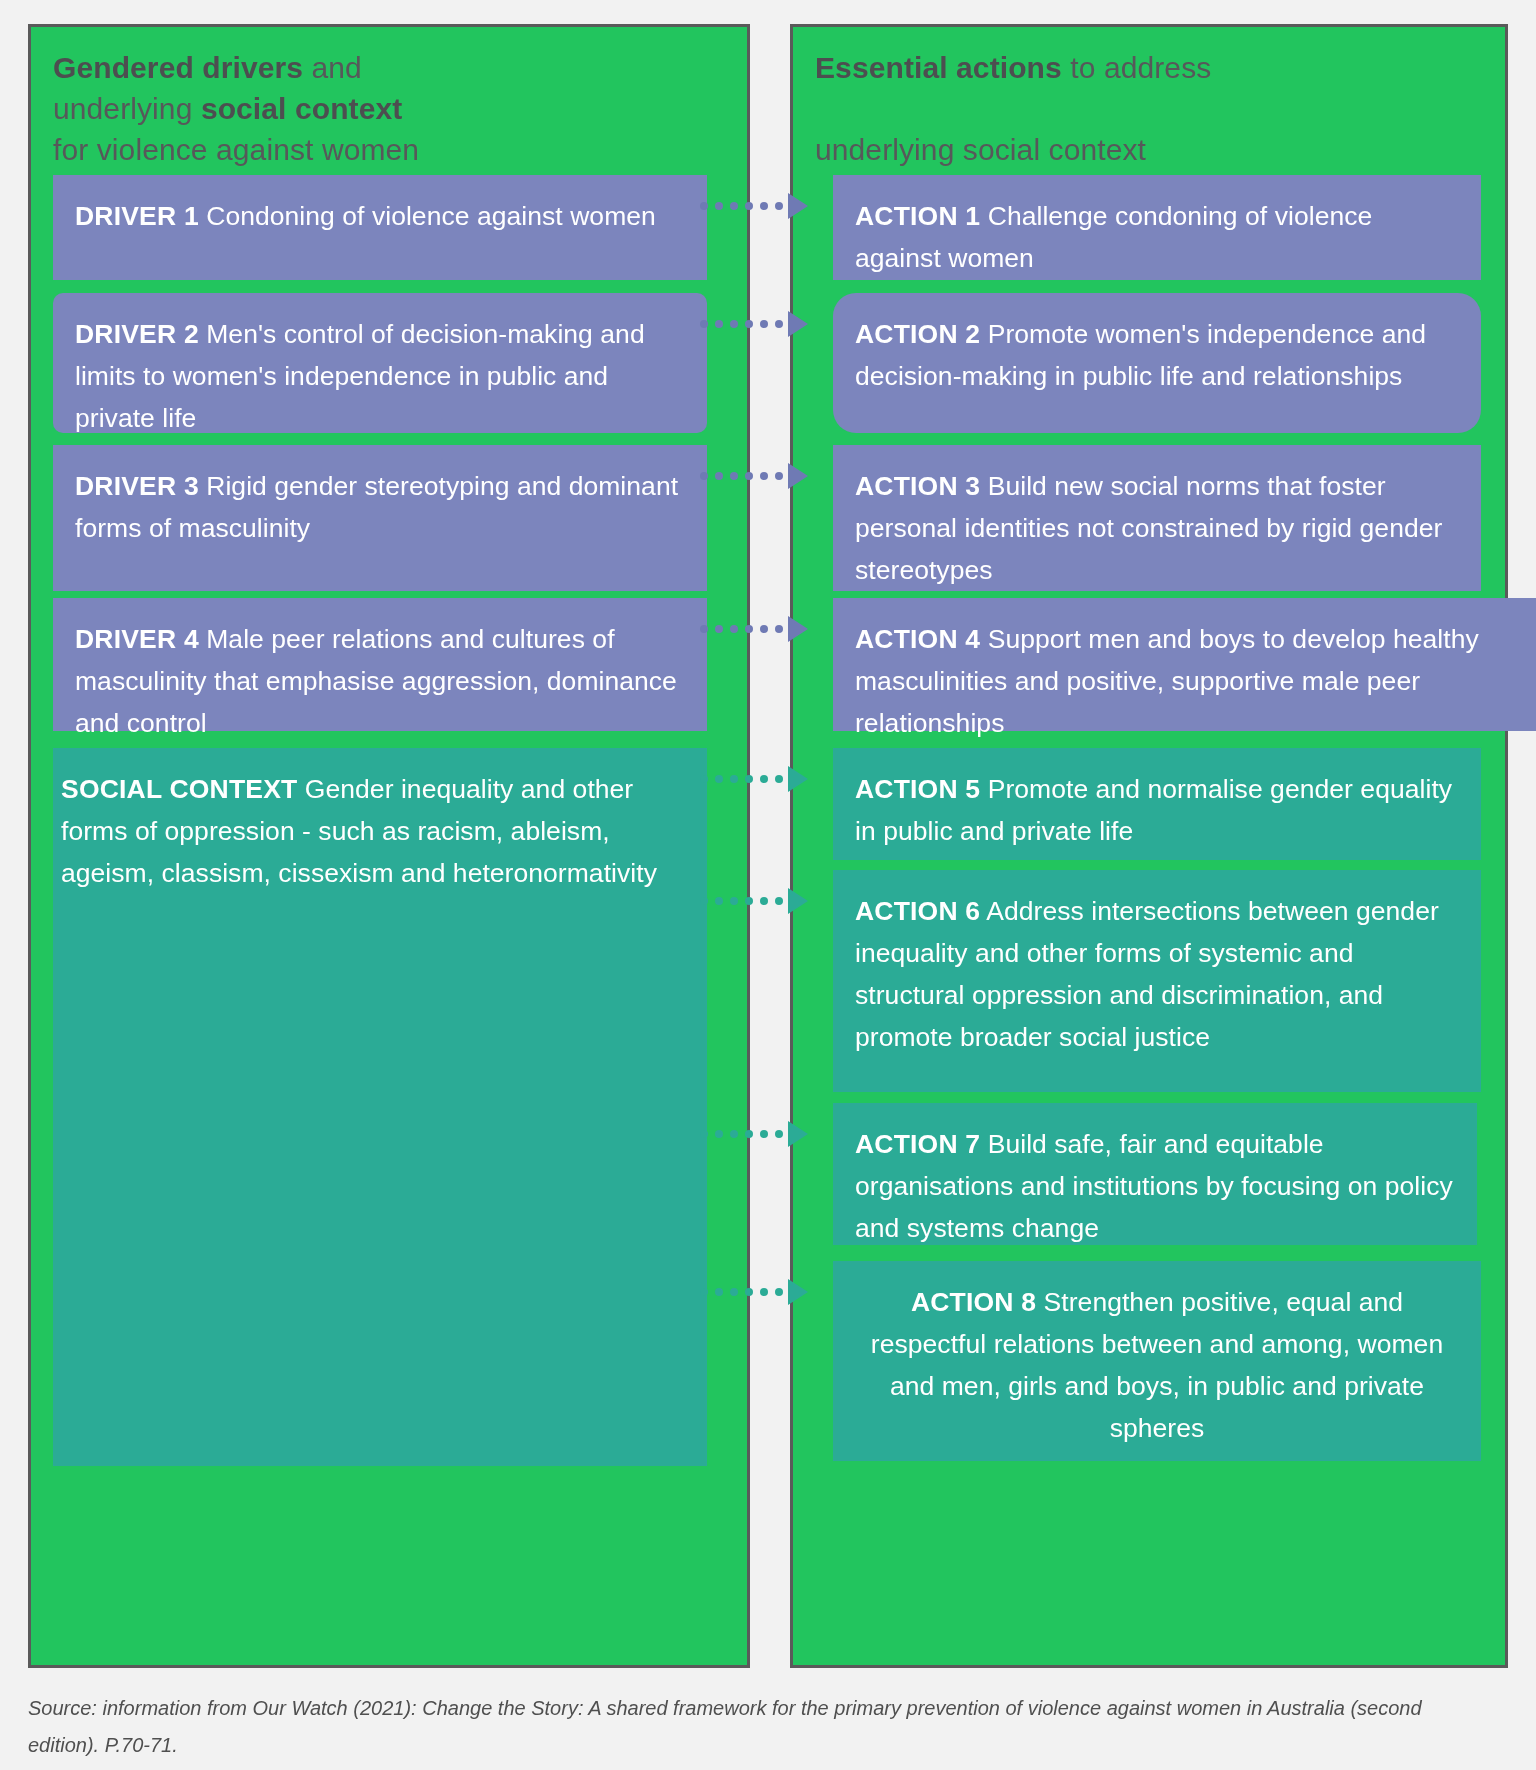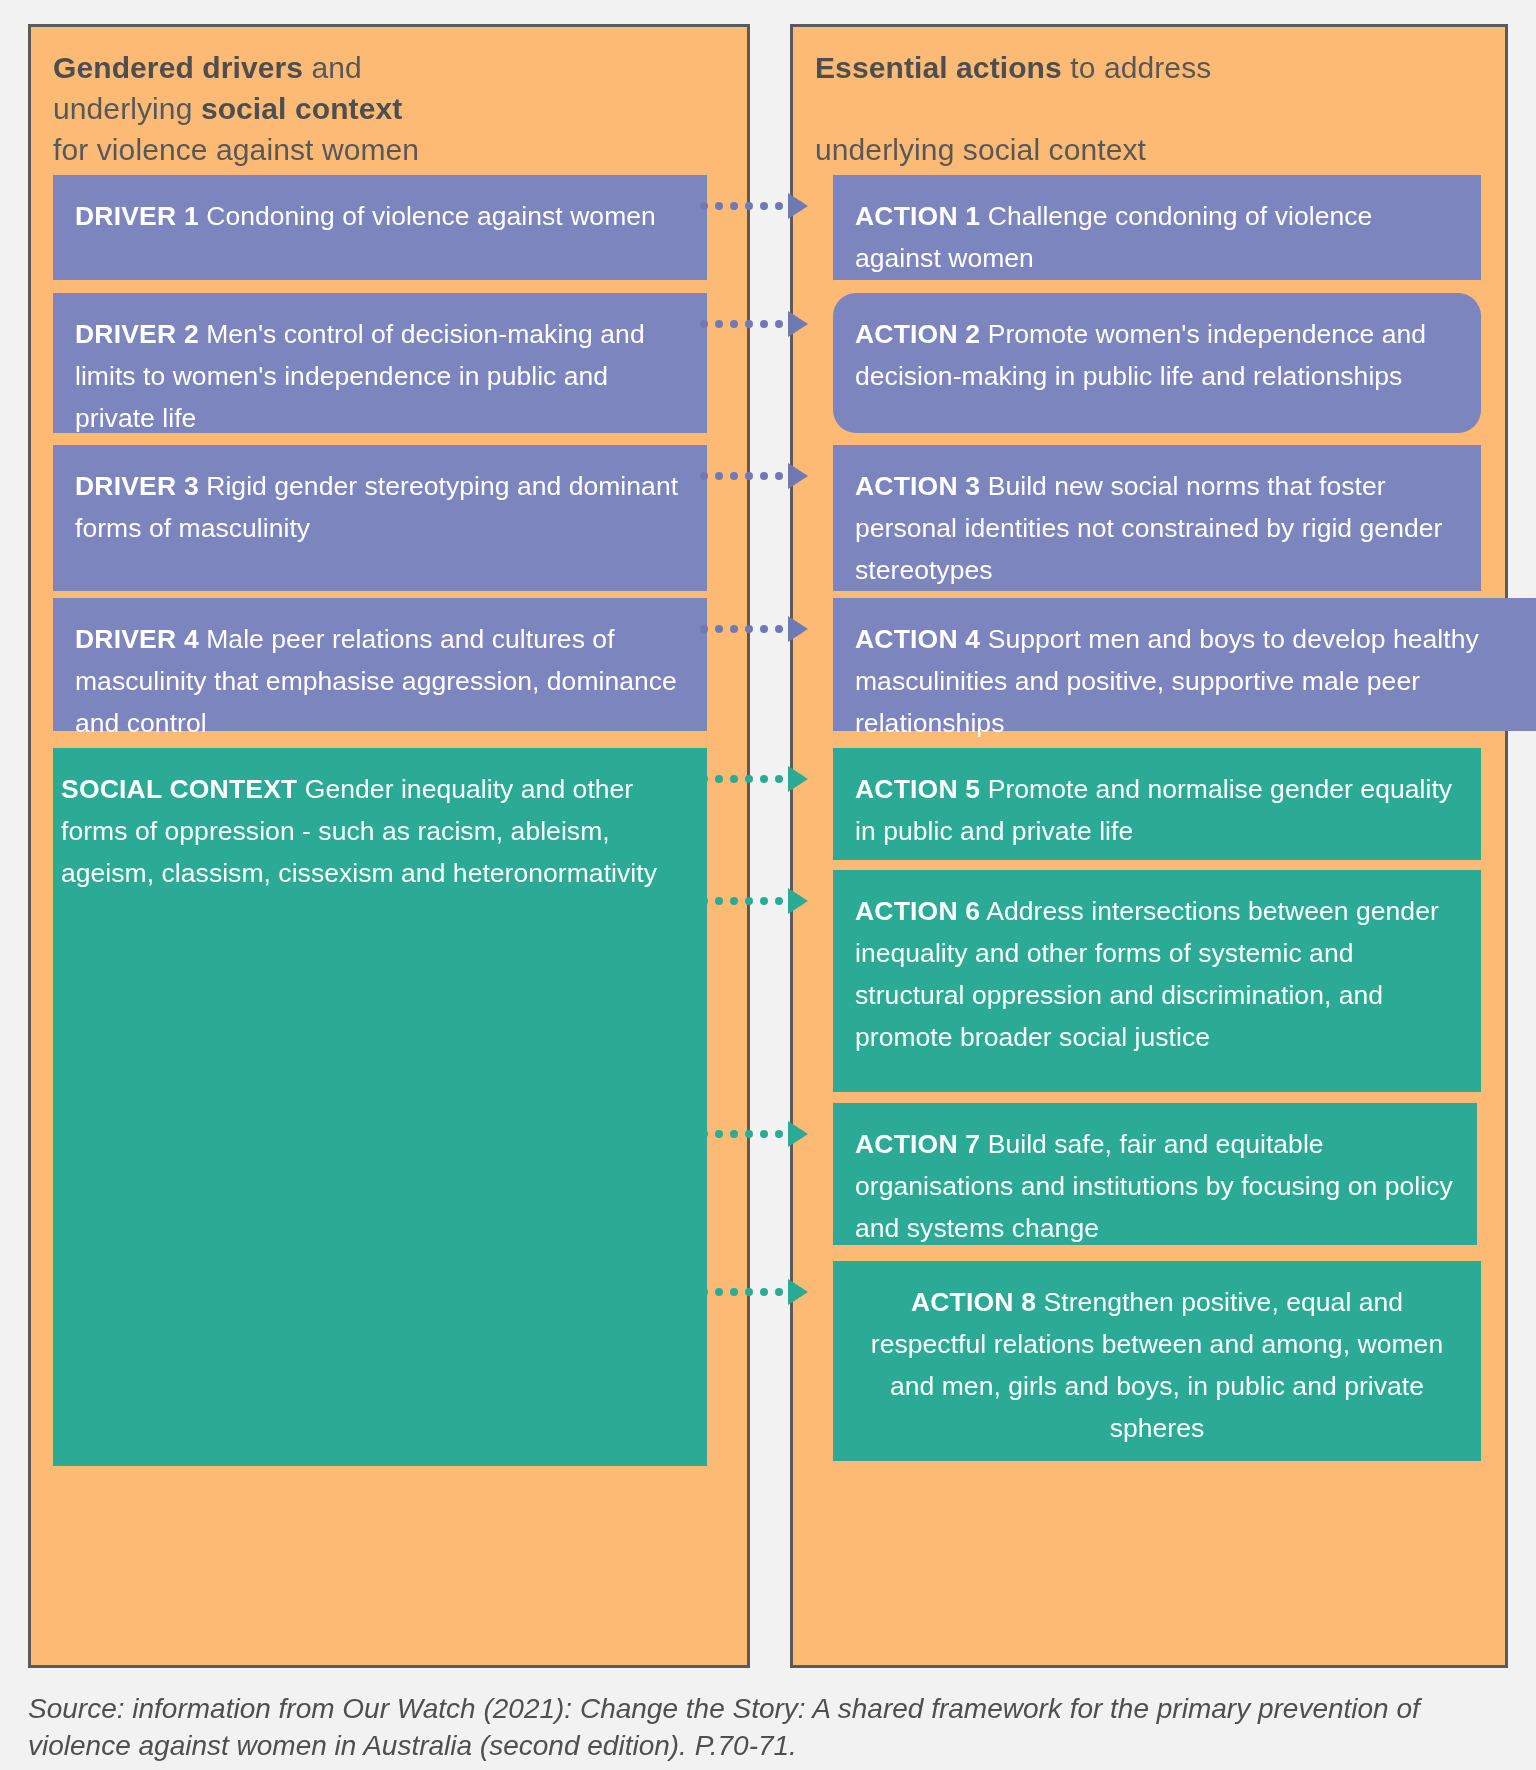--- a/index.html
+++ b/index.html
@@ -6,21 +6,21 @@
   body{
     width:1536px;height:1770px;
     background:#f2f2f2;
     font-family:"Liberation Sans","DejaVu Sans",sans-serif;
     -webkit-font-smoothing:antialiased;
   }
   .sheet{position:relative;width:1536px;height:1770px;box-sizing:border-box;}
 
   .panel{
     position:absolute;
-    background:#fdba74;
+    background:#22c55e;
     border:3px solid #5a5a5a;
     box-sizing:border-box;
   }
   #panel-drivers{left:28px;top:24px;width:722px;height:1644px;}
   #panel-actions{left:790px;top:24px;width:718px;height:1644px;}
 
   .panel-heading{
     position:absolute;
     left:22px;top:20px;right:16px;
     font-size:30px;
@@ -77,40 +77,40 @@
     margin-left:5px;
   }
   .conn.purple-conn i{background:#6f7ab4;}
   .conn.purple-conn .head{border-left:20px solid #6f7ab4;}
   .conn.teal-conn i{background:#2bab96;}
   .conn.teal-conn .head{border-left:20px solid #2bab96;}
 
   .source{
     position:absolute;
     left:28px;top:1690px;width:1470px;
-    font-size:28px;
+    font-size:20px;
     line-height:37px;
     font-style:italic;
     color:#4f4f4f;
   }
 </style>
 </head>
 <body>
 
 <div class="sheet">
 
   <div class="panel" id="panel-drivers">
     <div class="panel-heading">
       <b>Gendered drivers</b><span> and</span><br>
       <span>underlying </span><b>social context</b><br>
       <span>for violence against women</span>
     </div>
     <div class="col" id="drivers-col">
         <div class="box purple" style="top: 148px; height: 105px; width: 654px;"><b>DRIVER 1</b><span class="txt"> Condoning of violence against women</span></div>
-        <div class="box purple" style="top: 266px; height: 140px; width: 654px;"><b>DRIVER 2</b><span class="txt"> Men's control of decision-making and limits to women's independence in public and private life</span></div>
+        <div class="box purple" style="top: 266px; height: 140px; width: 654px; border-radius: 10px;"><b>DRIVER 2</b><span class="txt"> Men's control of decision-making and limits to women's independence in public and private life</span></div>
         <div class="box purple" style="top: 418px; height: 146px; width: 654px;"><b>DRIVER 3</b><span class="txt"> Rigid gender stereotyping and dominant forms of masculinity</span></div>
         <div class="box purple" style="top: 571px; height: 133px; width: 654px;"><b>DRIVER 4</b><span class="txt"> Male peer relations and cultures of masculinity that emphasise aggression, dominance and control</span></div>
         <div class="box teal" style="top: 721px; height: 718px; width: 654px; padding-left: 8px;"><b>SOCIAL CONTEXT</b><span class="txt"> Gender inequality and other forms of oppression - such as racism, ableism, ageism, classism, cissexism and heteronormativity</span></div>
       </div>
   </div>
 
   <div class="panel" id="panel-actions">
     <div class="panel-heading">
       <b>Essential actions</b><span> to address</span><br>
       <br>

